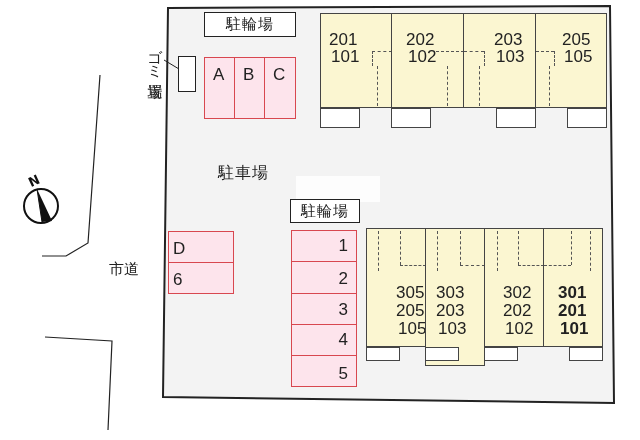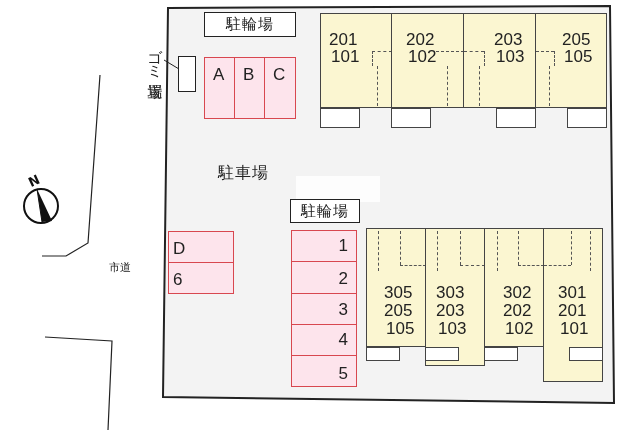--- a/index.html
+++ b/index.html
@@ -1,21 +1,21 @@
 <!DOCTYPE html>
 <html><head>
 <meta charset="utf-8">
 <style>
   * { box-sizing: border-box; margin: 0; padding: 0; }
   html, body { width: 640px; height: 440px; background: #ffffff; overflow: hidden; }
   body { position: relative; font-family: "DejaVu Sans", "Liberation Sans", sans-serif; color: #222; }
   .abs { position: absolute; }
   svg.layer { position: absolute; left: 0; top: 0; }
   .label-box { position: absolute; background: #fff; border: 1.5px solid #222; font-size: 15px; display: flex; align-items: center; justify-content: center; letter-spacing: 1px; }
-  .txt { position: absolute; font-size: 11px; line-height: 1; }
+  .txt { position: absolute; font-size: 15px; line-height: 1; }
   .vtxt { position: absolute; font-size: 15px; line-height: 16px; width: 16px; text-align: center; }
   .pink { position: absolute; background: #fde4ec; border: 1.3px solid #d8474f; font-family: "Liberation Sans", sans-serif; font-size: 17px; color: #222; }
   .unit { position: absolute; background: #fbf6d1; border: 1.3px solid #444; font-family: "Liberation Sans", sans-serif; font-size: 17px; line-height: 17px; color: #222; }
   .unit .nums { position: absolute; white-space: pre; }
   .porch { position: absolute; background: #fff; border: 1.3px solid #444; }
   .dash { position: absolute; border: 0 dashed #555; }
   .garbage { position: absolute; background: #fff; border: 1.3px solid #222; }
 </style>
 </head>
 <body>
@@ -110,38 +110,38 @@
   <div class="dash" style="left:18px; top:37px; width:0; height:15px; border-left-width:1.3px;"></div>
   <div class="dash" style="left:13px; top:52px; width:0; height:40px; border-left-width:1.3px;"></div>
 </div>
 
 <div class="porch" style="left:320px; top:108px; width:40px; height:20px;"></div>
 <div class="porch" style="left:391px; top:108px; width:40px; height:20px;"></div>
 <div class="porch" style="left:496px; top:108px; width:40px; height:20px;"></div>
 <div class="porch" style="left:567px; top:108px; width:40px; height:20px;"></div>
 
 <div class="unit" style="left:366px; top:228px; width:60px; height:119px;">
-  <div class="nums" style="left:17px; top:55px; line-height:18px;"><span>305</span><br><span>205</span><br><span style="margin-left:2px">105</span></div>
+  <div class="nums" style="left:29px; top:55px; line-height:18px;"><span>305</span><br><span>205</span><br><span style="margin-left:2px">105</span></div>
   <div class="dash" style="left:33px; top:2px; width:0; height:34px; border-left-width:1.3px;"></div>
   <div class="dash" style="left:33px; top:36px; width:26px; height:0; border-top-width:1.3px;"></div>
   <div class="dash" style="left:11px; top:2px; width:0; height:40px; border-left-width:1.3px;"></div>
 </div>
 <div class="unit" style="left:425px; top:228px; width:60px; height:138px;">
   <div class="nums" style="left:10px; top:55px; line-height:18px;"><span>303</span><br><span>203</span><br><span style="margin-left:2px">103</span></div>
   <div class="dash" style="left:34px; top:2px; width:0; height:34px; border-left-width:1.3px;"></div>
   <div class="dash" style="left:34px; top:36px; width:25px; height:0; border-top-width:1.3px;"></div>
   <div class="dash" style="left:11px; top:2px; width:0; height:40px; border-left-width:1.3px;"></div>
 </div>
 <div class="unit" style="left:484px; top:228px; width:60px; height:119px;">
   <div class="nums" style="left:6px; top:55px; line-height:18px;margin-left:12px;"><span>302</span><br><span>202</span><br><span style="margin-left:2px">102</span></div>
   <div class="dash" style="left:33px; top:2px; width:0; height:34px; border-left-width:1.3px;"></div>
   <div class="dash" style="left:33px; top:36px; width:26px; height:0; border-top-width:1.3px;"></div>
   <div class="dash" style="left:12px; top:2px; width:0; height:40px; border-left-width:1.3px;"></div>
 </div>
-<div class="unit" style="left:543px; top:228px; width:60px; height:154px;">
+<div class="unit" style="left:543px; top:228px; width:60px; height:119px;font-weight:bold;">
   <div class="nums" style="left:14px; top:55px; line-height:18px;"><span>301</span><br><span>201</span><br><span style="margin-left:2px">101</span></div>
   <div class="dash" style="left:27px; top:2px; width:0; height:34px; border-left-width:1.3px;"></div>
   <div class="dash" style="left:0; top:36px; width:27px; height:0; border-top-width:1.3px;"></div>
   <div class="dash" style="left:46px; top:2px; width:0; height:40px; border-left-width:1.3px;"></div>
 </div>
 
 <div class="porch" style="left:366px; top:347px; width:34px; height:14px;"></div>
 <div class="porch" style="left:425px; top:347px; width:34px; height:14px;"></div>
 <div class="porch" style="left:484px; top:347px; width:34px; height:14px;"></div>
 <div class="porch" style="left:569px; top:347px; width:34px; height:14px;"></div>

